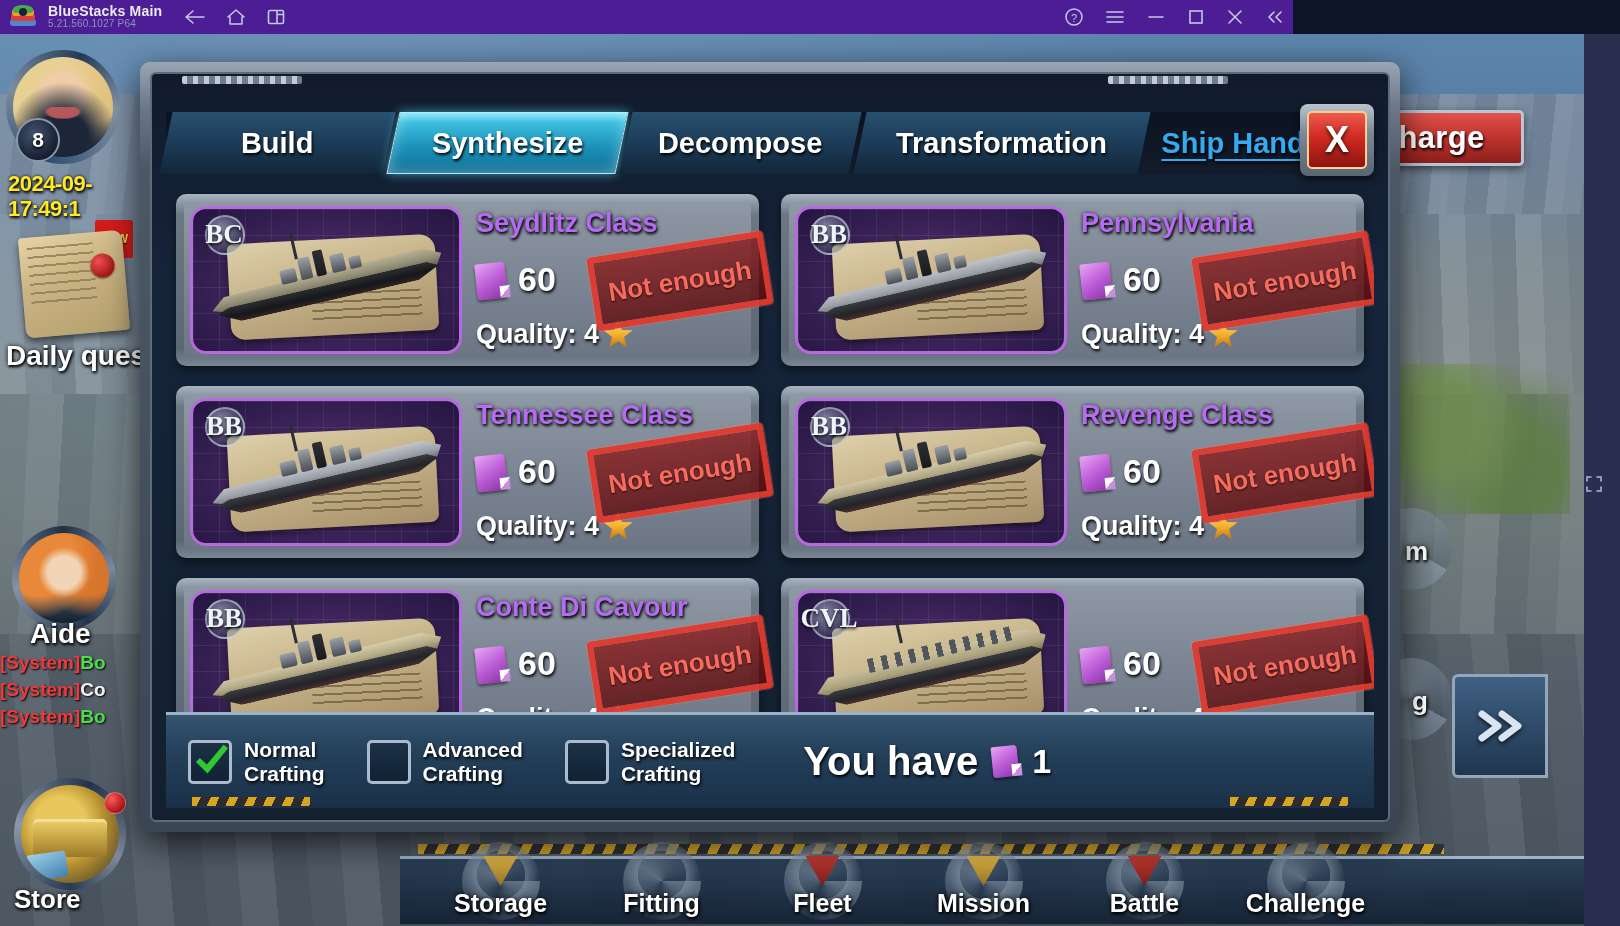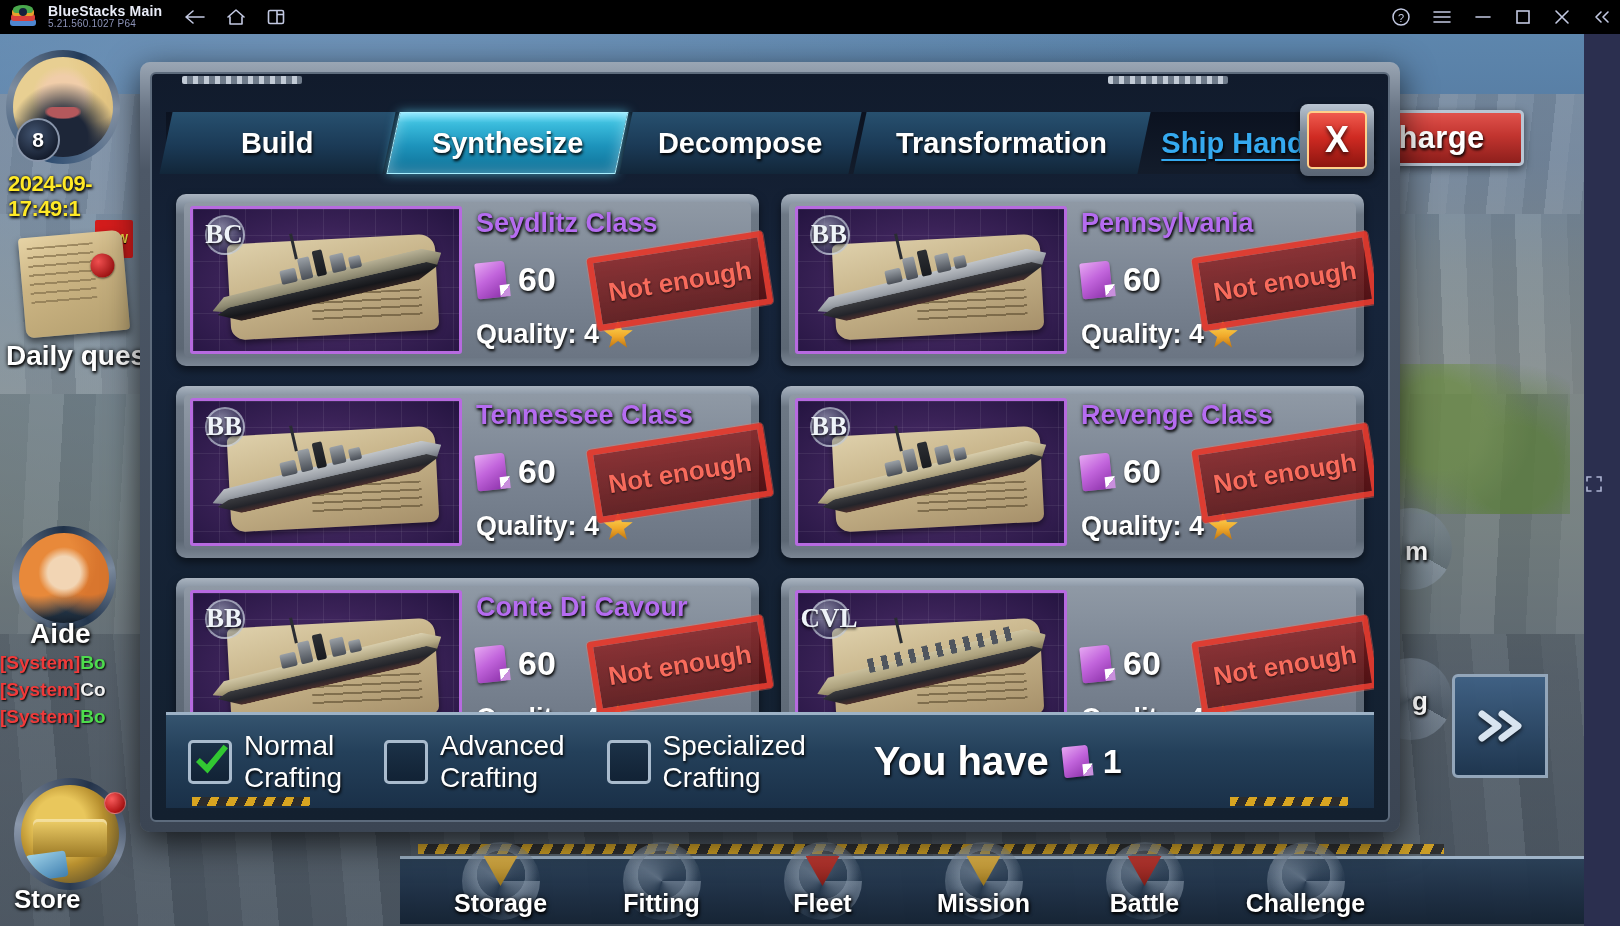--- a/index.html
+++ b/index.html
@@ -6,22 +6,22 @@
   html, body {
     width: 1620px; height: 926px;
     overflow: hidden;
     font-family: "Liberation Sans", sans-serif;
     background: #0e1428;
   }
   #app { position: relative; width: 1620px; height: 926px; }
 
   
   .bs-titlebar {
-    position: absolute; left: 0; top: 0; width: 1620px; height: 34px;
-    background: #000000; display: flex; align-items: center;
+    position: absolute; left: 0; top: 0; width: 1293px; height: 34px;
+    background: #4c1d95; display: flex; align-items: center;
     z-index: 60;
   }
   .bs-logo { width: 26px; height: 24px; margin-left: 10px; position: relative; }
   .bs-logo i { position:absolute; left:0; border-radius: 3px; display:block; }
   .bs-logo i:nth-child(1){ top:14px; width:26px; height:7px; background:#4f86d0; }
   .bs-logo i:nth-child(2){ top:9px;  left:1px; width:24px; height:7px; background:#d9403b; }
   .bs-logo i:nth-child(3){ top:4px;  left:2px; width:22px; height:7px; background:#e8a12c; }
   .bs-logo i:nth-child(4){ top:0px;  left:3px; width:20px; height:8px; background:#49a84c; border-radius:50% 50% 3px 3px; }
   .bs-logo .pupil { position:absolute; top:3px; left:9px; width:8px; height:8px; background:#16213c; border-radius:50%; }
   .bs-title-txt { margin-left: 12px; line-height: 1.05; }
@@ -309,21 +309,21 @@
     cursor: pointer;
   }
   .card-body {
     position:absolute; inset: 8px; border-radius: 6px;
     background:
       linear-gradient(180deg, #8f99a5 0%, #7d8795 45%, #6b7583 100%);
     display: flex;
   }
   .ship-thumb {
     position: relative; width: 272px; margin: 4px 0 4px 6px;
-    border: 3px solid #b76ae0; border-radius: 3px;
+    border: 3px solid #b76ae0; border-radius: 16px;
     background:
       repeating-linear-gradient(90deg, rgba(255,255,255,.07) 0 1px, rgba(0,0,0,0) 1px 26px),
       repeating-linear-gradient(180deg, rgba(255,255,255,.07) 0 1px, rgba(0,0,0,0) 1px 26px),
       radial-gradient(ellipse at 50% 55%, #5b3a7e 0%, #3a2257 55%, #241440 100%);
     overflow: hidden;
   }
   .class-badge {
     position:absolute; left: 8px; top: 4px; width: 46px; height: 42px;
     display:flex; align-items:center; justify-content:center;
     color: #eef3f8; font-family: "Liberation Serif", serif; font-size: 27px; font-weight: bold;
@@ -376,21 +376,21 @@
   .hull.dark .deck { background: linear-gradient(180deg,#b9b296 0%,#8e8a72 58%,#5f5c4a 100%); }
   .hull.dark .belt { background: linear-gradient(180deg,#2b2d31 0%,#16171b 60%,#332422 100%); }
   .hull.grey .deck { background: linear-gradient(180deg,#c3c7cb 0%,#9ba0a7 58%,#6a6f77 100%); }
 
   .card-info { position: relative; flex: 1; padding: 6px 0 0 14px; }
   .ship-name {
     font-size: 27px; font-weight: bold; color: #b56cf0;
     text-shadow: 1px 2px 3px #000, 0 0 4px rgba(0,0,0,.6);
     white-space: nowrap;
   }
-  .cost-row { position:absolute; left: 14px; top: 58px; display:flex; align-items:center; gap: 12px; }
+  .cost-row { position:absolute; left: 14px; top: 58px; display:flex; align-items:flex-end; gap: 12px; }
   .bp-icon {
     width: 30px; height: 36px; position: relative; flex: none;
     background: linear-gradient(150deg, #e6a8f2 0%, #c265dc 45%, #8a2fa8 100%);
     border-radius: 2px 4px 3px 3px;
     transform: rotate(-6deg);
     box-shadow: 0 2px 3px rgba(0,0,0,.5);
   }
   .bp-icon::after{ content:""; position:absolute; right:-3px; bottom:0; width: 10px; height: 12px;
     background: linear-gradient(135deg,#fff 0 50%, #c98fdd 50%); }
   .bp-icon.small { width: 26px; height: 31px; }
@@ -428,21 +428,21 @@
     background: linear-gradient(180deg, rgba(25,45,66,.8), rgba(16,32,50,.9));
     border: 3px solid #a9bbcd; border-radius: 5px;
   }
   .chkbox.checked::after{
     content:""; position:absolute; left: 5px; top: 1px; width: 32px; height: 30px;
     background: #32c832;
     clip-path: polygon(12% 48%, 0 62%, 36% 100%, 100% 16%, 86% 4%, 34% 70%);
     filter: drop-shadow(0 2px 2px rgba(0,0,0,.6));
   }
   .chk-label {
-    color:#fff; font-size: 28px; font-weight: normal; line-height: 1.12;
+    color:#fff; font-size: 21px; font-weight: bold; line-height: 1.12;
     text-shadow: 1px 2px 3px #000; white-space: nowrap;
   }
   .youhave { display:flex; align-items:center; gap: 14px; margin-left: 26px; }
   .youhave .txt { color:#fff; font-size: 40px; font-weight: bold; text-shadow: 1px 2px 3px #000; }
   .youhave .cnt { color:#fff; font-size: 34px; font-weight: bold; text-shadow: 1px 2px 3px #000; }
   .footer-hazard {
     position:absolute; left: 26px; bottom: 2px; width: 118px; height: 9px;
     background: repeating-linear-gradient(115deg, #d8a521 0 8px, #2c2c2c 8px 17px);
   }
   .footer-hazard.fr { left: auto; right: 26px; }

